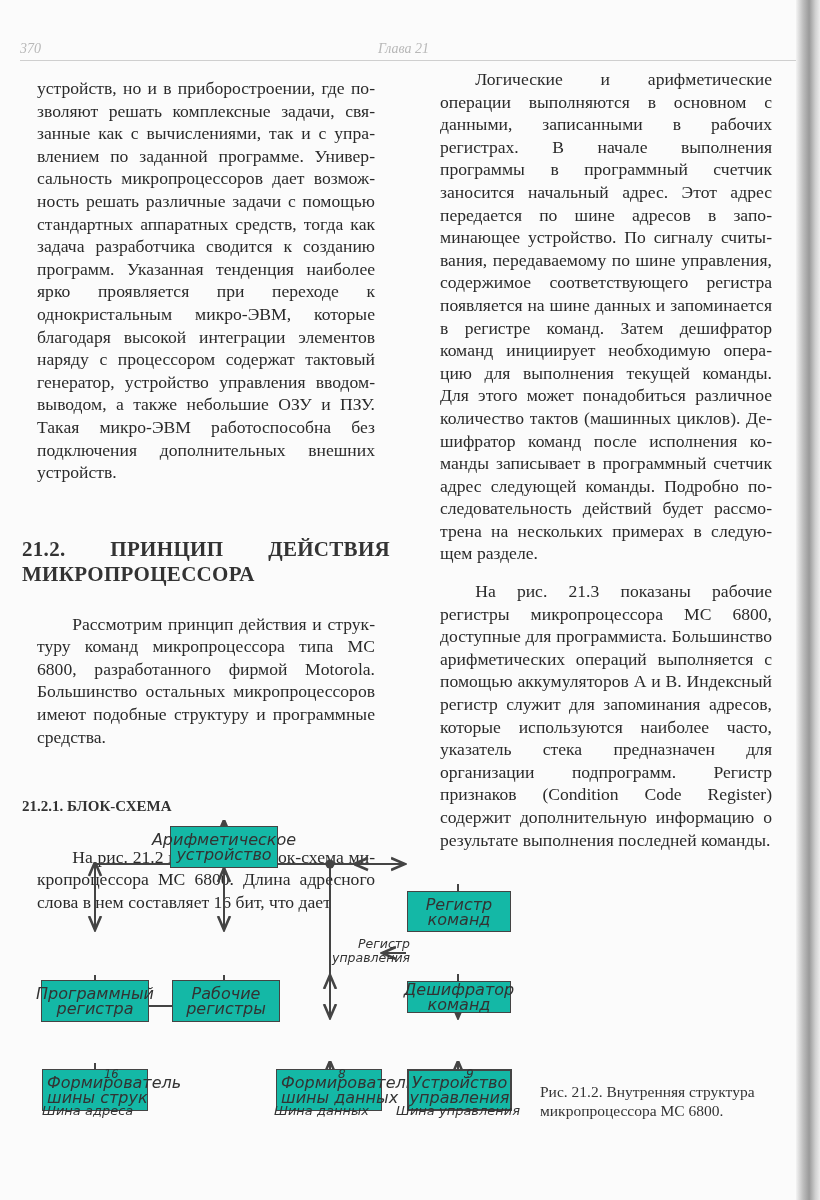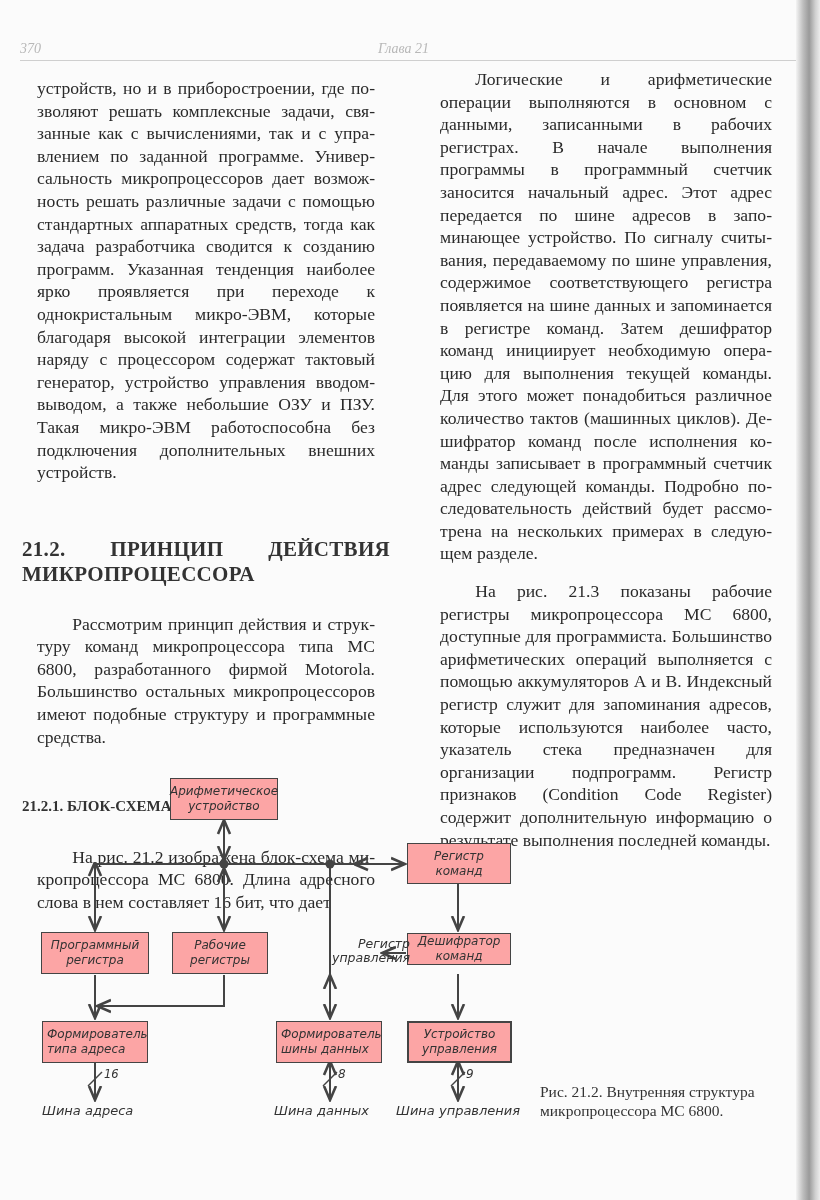--- a/index.html
+++ b/index.html
@@ -29,24 +29,24 @@
   .indent { text-indent: 2em; }
   .h2 {
     font-weight: bold; font-size: 21px; line-height: 25px;
     margin: 53px 0 26px 0 !important; letter-spacing: 0.3px; color: #333;
   }
   .h3 { font-weight: bold; font-size: 15px; margin: 47px 0 28px 0 !important; color: #333; }
   sup { font-size: 11px; line-height: 0; }
   .diagram { position: absolute; left: 0; top: 770px; width: 540px; height: 360px; }
   .diagram svg { position: absolute; left: 0; top: 0; }
   .box {
-    position: absolute; border: 1.5px solid #444; background: #fca5a5;
-    font-family: "DejaVu Sans", sans-serif; font-style: italic; font-size: 12px;
+    position: absolute; border: 1.5px solid #444; background: #14b8a6;
+    font-family: "DejaVu Sans", sans-serif; font-style: italic; font-size: 16px;
     line-height: 15px; text-align: center; color: #333;
-    display: flex; align-items: center; justify-content: center; box-sizing: border-box;
+    display: flex; align-items: center; justify-content: center; box-sizing: border-box; margin-top: 48px;
   }
   .lbl {
     position: absolute; font-family: "DejaVu Sans", sans-serif; font-style: italic;
     font-size: 12.5px; color: #333; line-height: 14px; white-space: nowrap;
   }
   .caption {
     position: absolute; left: 540px; top: 1082px; width: 250px;
     font-size: 15.5px; line-height: 19px; color: #333;
   }
 </style>
@@ -106,31 +106,31 @@
     <circle cx="224" cy="94" r="4.5" fill="#444"></circle>
     <circle cx="330" cy="94" r="4.5" fill="#444"></circle>
   </svg>
 
   <div class="box" style="left:170px;top:8px;width:108px;height:42px;">
     <div><span>Арифметическое</span><br><span>устройство</span></div>
   </div>
   <div class="box" style="left:41px;top:162px;width:108px;height:42px;">
     <div><span>Программный</span><br><span>регистра</span></div>
   </div>
-  <div class="box" style="left:172px;top:162px;width:96px;height:42px;">
+  <div class="box" style="left:172px;top:162px;width:108px;height:42px;">
     <div><span>Рабочие</span><br><span>регистры</span></div>
   </div>
   <div class="box" style="left:407px;top:73px;width:104px;height:41px;">
     <div><span>Регистр</span><br><span>команд</span></div>
   </div>
   <div class="box" style="left:407px;top:163px;width:104px;height:32px;">
     <div><span>Дешифратор</span><br><span>команд</span></div>
   </div>
   <div class="box" style="left:42px;top:251px;width:106px;height:42px;text-align:left;padding-left:4px;justify-content:flex-start;">
-    <div><span>Формирователь</span><br><span>типа адреса</span></div>
+    <div><span>Формирователь</span><br><span>шины струк</span></div>
   </div>
   <div class="box" style="left:276px;top:251px;width:106px;height:42px;text-align:left;padding-left:4px;justify-content:flex-start;">
     <div><span>Формирователь</span><br><span>шины данных</span></div>
   </div>
   <div class="box" style="left:407px;top:251px;width:105px;height:42px;border-width:2px;">
     <div><span>Устройство</span><br><span>управления</span></div>
   </div>
 
   <div class="lbl" style="left:332px;top:167px;text-align:right;">
     <span style="padding-left:8px">Регистр</span><br><span>управления</span>

